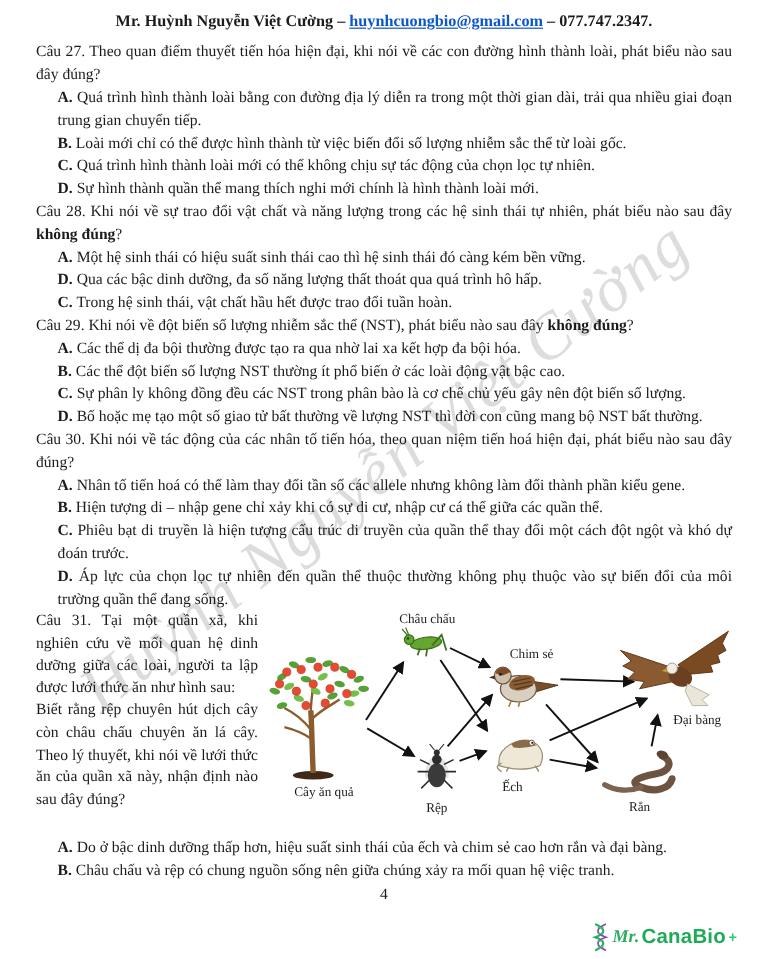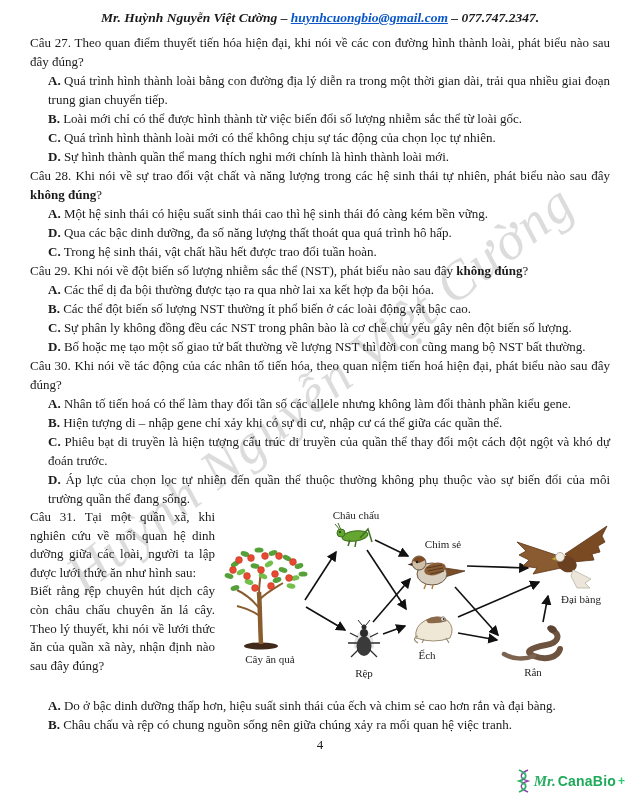--- a/index.html
+++ b/index.html
@@ -2,35 +2,35 @@
 <html><head>
 <meta charset="utf-8">
 <style>
   html,body{margin:0;padding:0;background:#ffffff;}
   .page{position:relative;width:636px;height:799px;background:#fff;overflow:hidden;
         font-family:"Liberation Serif",serif;color:#1b1b1b;}
   .watermark{position:absolute;left:320px;top:388px;transform:translate(-50%,-50%) rotate(-38deg);
         font-style:italic;font-size:54px;color:#8f8f8f;opacity:.30;white-space:nowrap;
         letter-spacing:2px;z-index:0;}
   .content{position:relative;z-index:1;padding:6px 26px 0 30px;}
-  .hdr{text-align:center;font-weight:bold;font-size:13.5px;margin:4px 0 7px 0;font-style:italic;}
+  .hdr{text-align:center;font-weight:bold;font-size:13.5px;margin:4px 0 7px 0;}
   .hdr a{color:#0b57c9;text-decoration:underline;}
   .q{font-size:13px;line-height:19px;text-align:justify;margin:0;}
   .qnum{font-weight:normal;}
   .opt{font-size:13px;line-height:19px;text-align:justify;margin:0;padding-left:18px;}
   .letter{font-weight:bold;}
   .bold{font-weight:bold;}
   .q31 .q{line-height:18.6px;}
   .diagram{float:right;width:395px;height:178px;margin:2px 0 8px 0;}
   .clear{clear:both;}
   .footer{text-align:center;font-size:13px;margin-top:3px;}
-  .logo{position:absolute;right:11px;bottom:6px;z-index:2;display:flex;align-items:center;gap:2px;
+  .logo{position:absolute;right:22px;bottom:6px;z-index:2;display:flex;align-items:center;gap:2px;
         font-family:"Liberation Sans",sans-serif;}
   .logo .mr{font-family:"Liberation Serif",serif;font-style:italic;font-size:15px;color:#27ae60;font-weight:bold;}
-  .logo .brand{font-size:14px;font-weight:bold;color:#1faa59;letter-spacing:.2px;}
+  .logo .brand{font-size:17px;font-weight:bold;color:#1faa59;letter-spacing:.2px;}
   .logo .plus{font-size:12px;font-weight:bold;color:#2ecc71;vertical-align:super;}
   svg text{font-family:"Liberation Serif",serif;}
 </style>
 </head>
 <body>
 
 <div class="page">
   <div class="watermark">Huỳnh Nguyễn Việt Cường</div>
 
   <div class="content">

